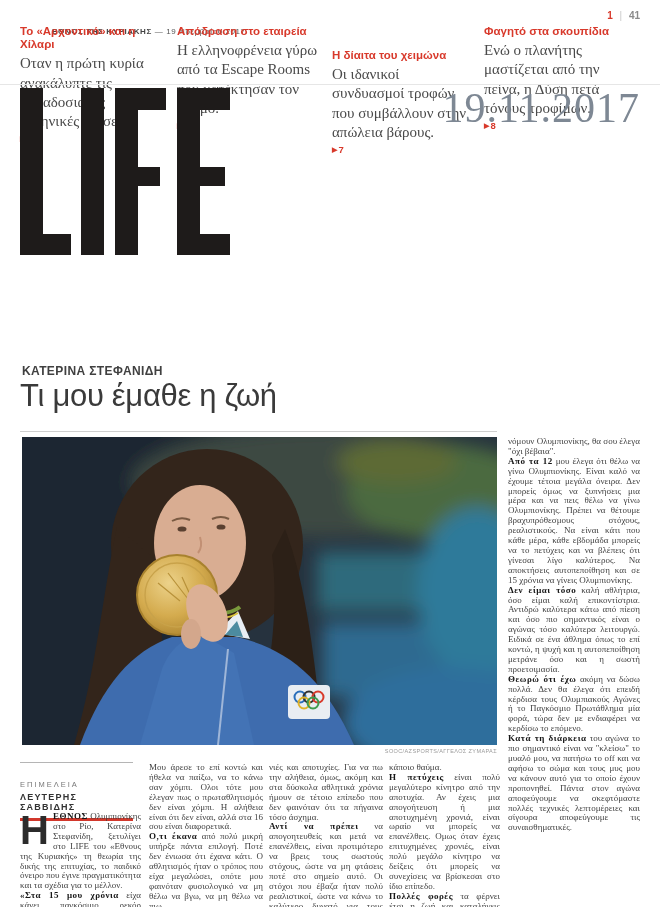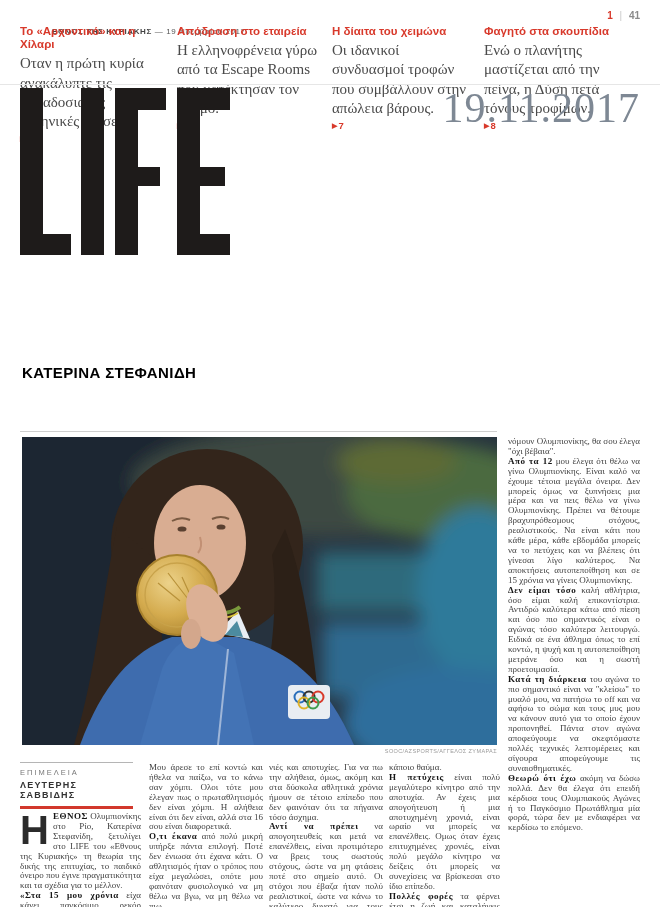--- a/index.html
+++ b/index.html
@@ -18,22 +18,22 @@
   .teaser p{margin:3px 0 0 0;font-size:15px;line-height:1.28;color:#4a4a4a;
             font-family:"Liberation Serif",serif;}
   .teaser .pmark{margin-top:2px;font-size:9.5px;font-weight:bold;color:#d8392b;}
   .teaser .pmark .arr{font-size:7px;vertical-align:1px;margin-right:1px;}
   .toprule{position:absolute;left:0;top:84px;width:660px;height:1px;background:#e6e6e6;}
   
   .logo{position:absolute;left:20px;top:88px;}
   .issue-date{position:absolute;right:20px;top:84px;width:300px;text-align:right;
               font-family:"Liberation Serif",serif;font-size:42px;letter-spacing:1px;color:#7e8894;}
   
-  .kicker{position:absolute;left:22px;top:364px;font-size:15px;font-weight:bold;
-          letter-spacing:.4px;color:#000000;}
+  .kicker{position:absolute;left:22px;top:364px;font-size:12px;font-weight:bold;
+          letter-spacing:.4px;color:#404040;}
   .headline{position:absolute;left:20px;top:378px;font-size:31px;letter-spacing:-.3px;color:#3a3a3a;}
   .headrule{position:absolute;left:20px;top:431px;width:477px;height:1px;background:#cfcfcf;}
   
   .photo{position:absolute;left:22px;top:437px;width:475px;height:308px;overflow:hidden;background:#223040;}
   .credit{position:absolute;left:22px;top:748px;width:475px;text-align:right;
           font-size:5.5px;letter-spacing:.4px;color:#9a9a9a;}
   
   .quote{position:absolute;left:508px;top:331px;width:132px;font-size:10px;line-height:11.9px;
          color:#e2463a;text-align:justify;}
   .quote .qlead{font-weight:bold;}
@@ -45,21 +45,21 @@
   .rightcol{left:508px;top:437px;width:132px;height:470px;}
   .col1{left:20px;top:812px;width:121px;height:95px;}
   .col2{left:149px;top:763px;width:114px;height:144px;}
   .col3{left:269px;top:763px;width:114px;height:144px;}
   .col4{left:389px;top:763px;width:111px;height:144px;}
   .dropcap{float:left;font-family:"Liberation Sans",sans-serif;font-weight:bold;
            font-size:40px;line-height:33px;color:#2b2b2b;margin:2px 4px 0 0;}
   .smallcaps-lead{letter-spacing:.5px;}
   .enddot{color:#d8392b;font-size:8px;}
   
-  .byline{position:absolute;left:20px;top:762px;width:113px;border-top:1px solid #b5b5b5;padding-top:5px;}
+  .byline{position:absolute;left:20px;top:762px;width:113px;border-top:1px solid #b5b5b5;padding-top:17px;}
   .byline .blabel{font-size:7.5px;letter-spacing:2px;color:#777;}
   .byline .bname{font-size:9px;font-weight:bold;letter-spacing:1.2px;color:#333;margin-top:3px;}
   .byline .redbar{height:3px;background:#d2382c;margin-top:6px;}
 </style>
 </head>
 <body>
 
 <div class="page">
 
   <div class="masthead">
@@ -77,21 +77,21 @@
       <div class="teaser" style="left: 20px;">
         <h3>Το «Αρχοντικό» και η Χίλαρι</h3>
         <p>Οταν η πρώτη κυρία ανακάλυπτε τις παραδοσιακές ελληνικές γεύσεις.</p>
         <div class="pmark"><span class="arr">▶</span><span>2</span></div>
       </div>
       <div class="teaser" style="left: 177px;">
         <h3>Απόδραση στο εταιρεία</h3>
         <p>Η ελληνοφρένεια γύρω από τα Escape Rooms που κατέκτησαν τον κόσμο.</p>
         <div class="pmark"><span class="arr">▶</span><span>3</span></div>
       </div>
-      <div class="teaser" style="left: 332px;">
+      <div class="teaser" style="left: 332px; margin-top: 24px;">
         <h3>Η δίαιτα του χειμώνα</h3>
         <p>Οι ιδανικοί συνδυασμοί τροφών που συμβάλλουν στην απώλεια βάρους.</p>
         <div class="pmark"><span class="arr">▶</span><span>7</span></div>
       </div>
       <div class="teaser" style="left: 484px;">
         <h3>Φαγητό στα σκουπίδια</h3>
         <p>Ενώ ο πλανήτης μαστίζεται από την πείνα, η Δύση πετά τόνους τροφίμων.</p>
         <div class="pmark"><span class="arr">▶</span><span>8</span></div>
       </div>
     </div>
@@ -109,20 +109,21 @@
         <rect x="157" y="0" width="23" height="167"></rect>
           <rect x="157" y="0" width="53" height="22"></rect>
           <rect x="157" y="79" width="48" height="19"></rect>
           <rect x="157" y="146" width="53" height="21"></rect>
       </g>
     </svg>
   </div>
   <div class="issue-date">19.11.2017</div>
 
   <div class="kicker">ΚΑΤΕΡΙΝΑ ΣΤΕΦΑΝΙΔΗ</div>
+  <div class="headline">Τι μου έμαθε η ζωή</div>
   <div class="headrule"></div>
 
   <div class="photo">
     <svg width="475" height="308" viewBox="0 0 475 308">
       <defs>
         <filter id="bgblur" x="-20%" y="-20%" width="140%" height="140%">
             <feGaussianBlur stdDeviation="9"></feGaussianBlur>
           </filter>
         <radialGradient id="goldGrad" cx="40%" cy="35%" r="75%">
           <stop offset="0%" stop-color="#ecd28a"></stop>
@@ -185,22 +186,22 @@
       </g>
     </svg>
   </div>
   <div class="credit">SOOC/AZSPORTS/ΑΓΓΕΛΟΣ ΖΥΜΑΡΑΣ</div>
 
 
   <div class="bodycol rightcol" id="rightcol">
       <p>νόμουν Ολυμπιονίκης, θα σου έλεγα "όχι βέβαια".</p>
       <p><strong class="smallcaps-lead">Από τα 12</strong> μου έλεγα ότι θέλω να γίνω Ολυμπιονίκης. Είναι καλό να έχουμε τέτοια μεγάλα όνειρα. Δεν μπορείς όμως να ξυπνήσεις μια μέρα και να πεις θέλω να γίνω Ολυμπιονίκης. Πρέπει να θέτουμε βραχυπρόθεσμους στόχους, ρεαλιστικούς. Να είναι κάτι που κάθε μέρα, κάθε εβδομάδα μπορείς να το πετύχεις και να βλέπεις ότι γίνεσαι λίγο καλύτερος. Να αποκτήσεις αυτοπεποίθηση και σε 15 χρόνια να γίνεις Ολυμπιονίκης.</p>
       <p><strong class="smallcaps-lead">Δεν είμαι τόσο</strong> καλή αθλήτρια, όσο είμαι καλή επικοντίστρια. Αντιδρώ καλύτερα κάτω από πίεση και όσο πιο σημαντικός είναι ο αγώνας τόσο καλύτερα λειτουργώ. Ειδικά σε ένα άθλημα όπως το επί κοντώ, η ψυχή και η αυτοπεποίθηση μετράνε όσο και η σωστή προετοιμασία.</p>
+      <p><strong class="smallcaps-lead">Θεωρώ ότι έχω</strong> ακόμη να δώσω πολλά. Δεν θα έλεγα ότι επειδή κέρδισα τους Ολυμπιακούς Αγώνες ή το Παγκόσμιο Πρωτάθλημα μία φορά, τώρα δεν με ενδιαφέρει να κερδίσω το επόμενο.</p>
       <p><strong class="smallcaps-lead">Κατά τη διάρκεια</strong> του αγώνα το πιο σημαντικό είναι να "κλείσω" το μυαλό μου, να πατήσω το off και να αφήσω το σώμα και τους μυς μου να κάνουν αυτό για το οποίο έχουν προπονηθεί. Πάντα στον αγώνα αποφεύγουμε να σκεφτόμαστε πολλές τεχνικές λεπτομέρειες και σίγουρα αποφεύγουμε τις συναισθηματικές.</p>
-      <p><strong class="smallcaps-lead">Θεωρώ ότι έχω</strong> ακόμη να δώσω πολλά. Δεν θα έλεγα ότι επειδή κέρδισα τους Ολυμπιακούς Αγώνες ή το Παγκόσμιο Πρωτάθλημα μία φορά, τώρα δεν με ενδιαφέρει να κερδίσω το επόμενο.</p>
     </div>
 
   <div class="byline">
     <div class="blabel">ΕΠΙΜΕΛΕΙΑ</div>
     <div class="bname">ΛΕΥΤΕΡΗΣ ΣΑΒΒΙΔΗΣ</div>
     <div class="redbar"></div>
   </div>
 
   <div class="bodycol col1" id="col1">
       <p><span class="dropcap">Η</span><strong class="smallcaps-lead">ΕΘΝΟΣ</strong> Ολυμπιονίκης στο Ρίο, Κατερίνα Στεφανίδη, ξετυλίγει στο LIFE του «Εθνους της Κυριακής» τη θεωρία της δικής της επιτυχίας, το παιδικό όνειρο που έγινε πραγματικότητα και τα σχέδια για το μέλλον.</p>

